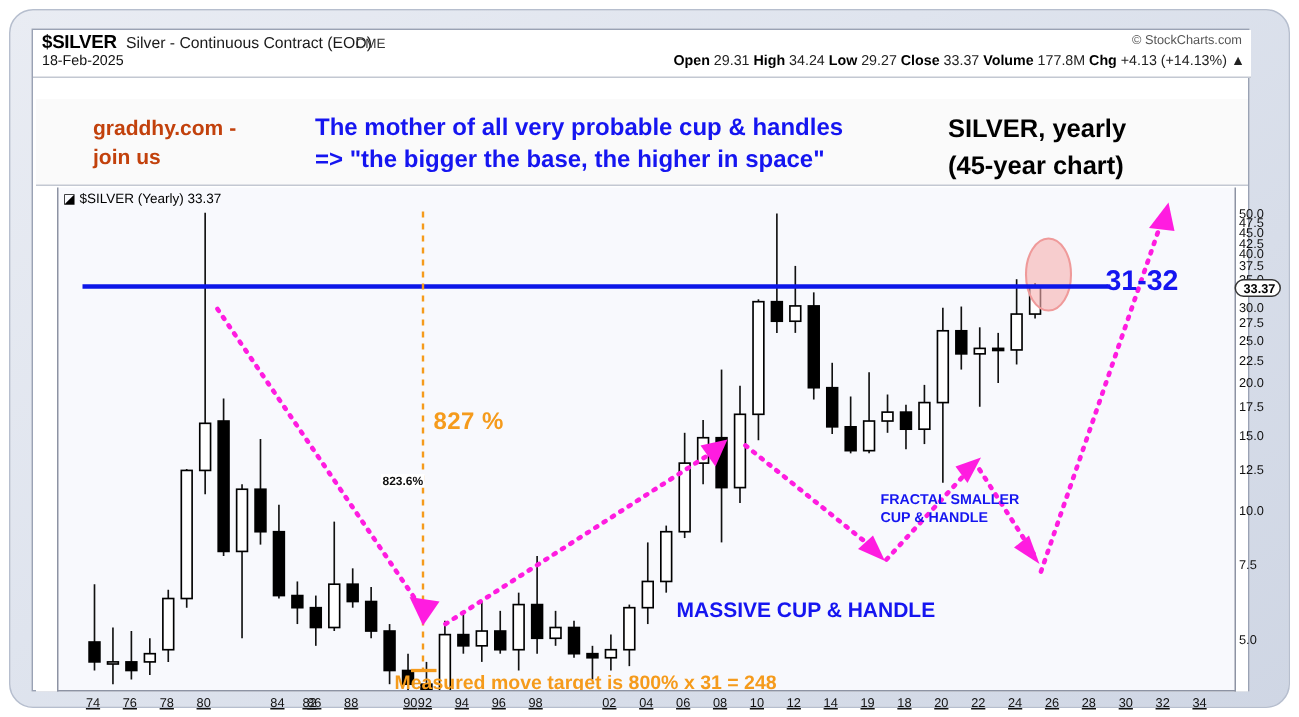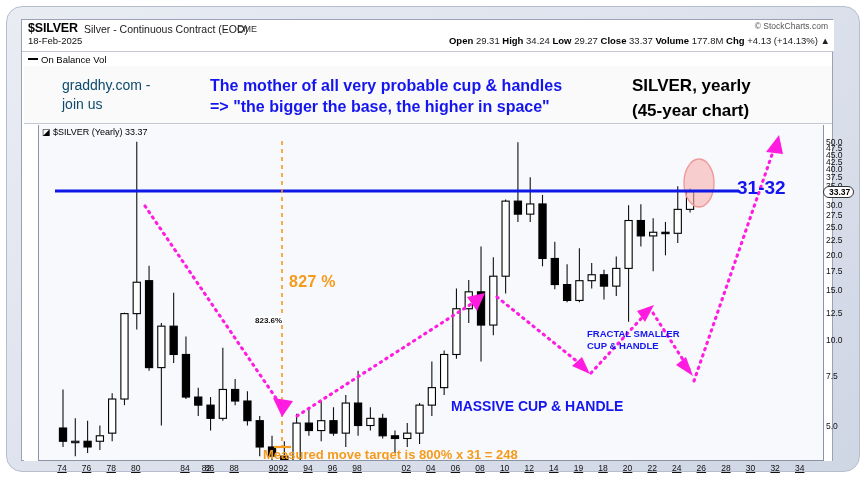--- a/index.html
+++ b/index.html
@@ -78,23 +78,24 @@
   }
   
   .band {
     position: absolute; left: 2px; top: 46px;
     width: 808px; height: 58px;
     background: #fafafa;
     border-bottom: 1px solid #c3c8d2;
   }
   .brand {
     position: absolute; left: 38px; top: 10px;
-    font-size: 14px; color: #0c4a6e;
+    font-size: 14px; color: #c2410c;
     line-height: 19px;
     white-space: pre-line;
+    font-weight: bold;
   }
   .headline {
     position: absolute; left: 186px; top: 9px;
     font-size: 16px; font-weight: bold; color: #1515f0;
     line-height: 21px; white-space: pre-line;
   }
   .chart-title {
     position: absolute; left: 608px; top: 7px;
     font-size: 17px; font-weight: bold; color: #000;
     line-height: 25px; white-space: pre-line;
@@ -188,23 +189,20 @@
           <span class="v">29.27</span>
           <b>Close</b>
           <span class="v">33.37</span>
           <b>Volume</b>
           <span class="v">177.8M</span>
           <b>Chg</b>
           <span class="v">+4.13 (+14.13%) ▲</span>
         </div>
       </div>
 
-      <div class="obv">
-        <span class="dash"></span><span>On Balance Vol</span>
-      </div>
 
       <div class="band">
         <div class="brand">graddhy.com -
 join us</div>
         <div class="headline">The mother of all very probable cup &amp; handles
 =&gt; "the bigger the base, the higher in space"</div>
         <div class="chart-title">SILVER, yearly
 (45-year chart)</div>
       </div>
 

